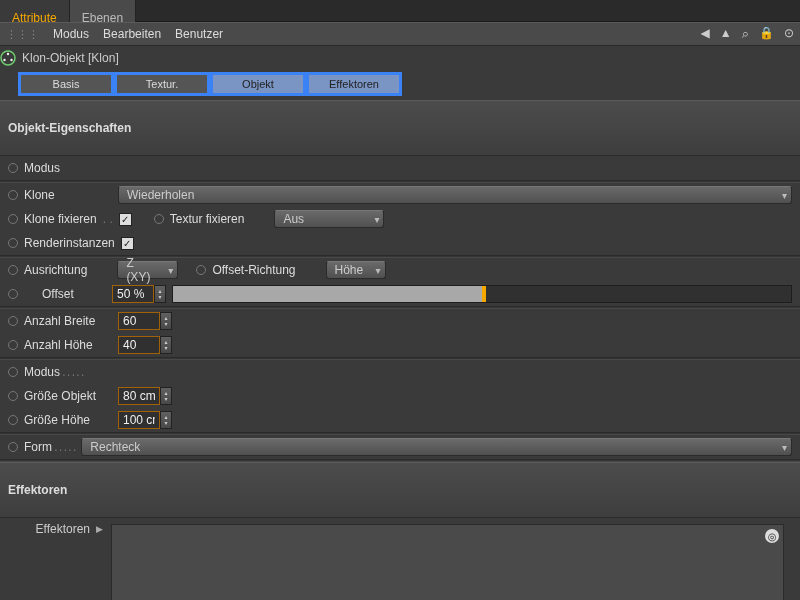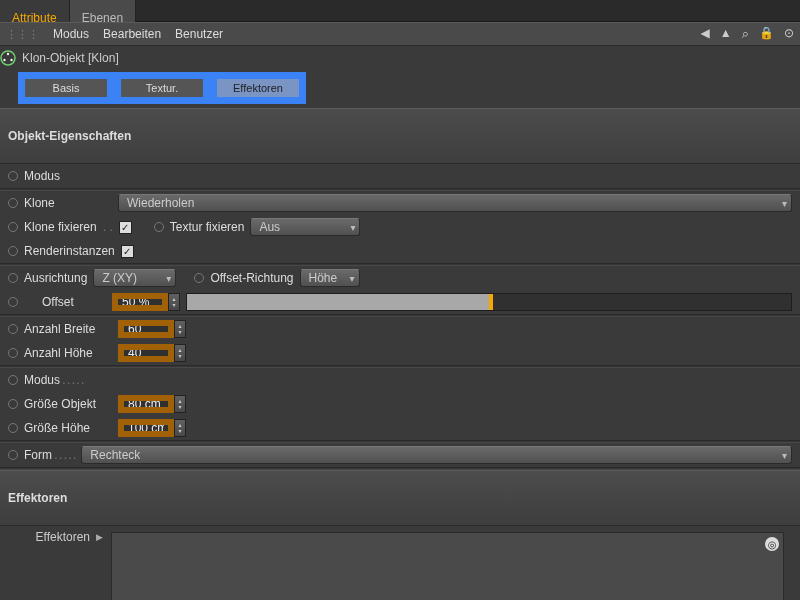--- a/index.html
+++ b/index.html
@@ -16,44 +16,44 @@
 .menu-item { color: #ddd; cursor: pointer; }
 .menu-spacer { flex: 1; }
 .menu-icons { display: flex; gap: 10px; color: #aaa; font-size: 14px; }
 
 
 .obj-title { display: flex; align-items: center; gap: 6px; padding: 4px 0; background: #3a3a3a; color: #ddd; }
 .obj-icon { width: 16px; height: 16px; }
 
 
 .prop-tabs { display: flex; gap: 0; padding: 2px 8px 4px 18px; background: #3a3a3a; }
-.prop-tab { padding: 3px 0; width: 96px; text-align: center; background: #555; color: #ddd; border: 7px solid #3b82f6; cursor: pointer; font-size: 11px; }
+.prop-tab { padding: 3px 0; width: 96px; text-align: center; background: #555; color: #ddd; border: 3px solid #3b82f6; cursor: pointer; font-size: 11px; }
 .prop-tab.sel { background: #7a94c4; color: #222; }
 
 
 .section-header { background: linear-gradient(#4c4c4c,#3e3e3e); padding: 20px 8px; font-weight: bold; color: #ddd; border-top: 1px solid #5a5a5a; border-bottom: 1px solid #2a2a2a; }
 
 
 .prop-row { display: flex; align-items: center; gap: 6px; padding: 3px 8px; height: 24px; }
 .anim-dot { width: 10px; height: 10px; border: 1px solid #777; border-radius: 50%; display: inline-block; flex-shrink: 0; cursor: pointer; }
 .prop-label { color: #ddd; min-width: 88px; }
 .prop-label.dots::after { content: " . . . . ."; color: #777; letter-spacing: -1px; }
 
 
 .dropdown { flex: 1; background: linear-gradient(#6a6a6a,#505050); border: 1px solid #2a2a2a; border-top-color: #777; border-radius: 3px; padding: 2px 18px 2px 8px; color: #eee; position: relative; cursor: pointer; height: 18px; display: flex; align-items: center; }
-.dropdown.small { flex: none; }
+.dropdown.small { flex: none; margin-left: 24px; }
 .dropdown::after { content: "▾"; position: absolute; right: 4px; color: #bbb; font-size: 10px; }
 .dd-icon { display: inline-block; width: 14px; height: 14px; margin-right: 4px; }
 
 
 .chk { width: 13px; height: 13px; background: #ddd; border: 1px solid #222; display: inline-flex; align-items: center; justify-content: center; font-size: 10px; color: #222; cursor: pointer; }
 
 
 .numfield { display: flex; align-items: center; }
-.numinput { width: 56px; height: 18px; background: #303030; border: 6px solid #a16207; color: #eee; padding: 0 4px; }
+.numinput { width: 42px; height: 18px; background: #303030; border: 1px solid #a16207; color: #eee; padding: 0 4px; }
 .spin { width: 12px; height: 18px; background: linear-gradient(#606060,#484848); border: 1px solid #222; display: flex; flex-direction: column; justify-content: center; align-items: center; font-size: 6px; line-height: 6px; color: #ccc; cursor: pointer; }
 
 
 .slider { flex: 1; height: 18px; background: #303030; border: 1px solid #1e1e1e; position: relative; }
 .slider-fill { position: absolute; top: 0; bottom: 0; left: 0; background: #a8a8a8; }
 .slider-handle { position: absolute; top: 0; bottom: 0; width: 4px; background: #f7a800; }
 
 
 .divider { height: 3px; background: #353535; border-top: 1px solid #2a2a2a; border-bottom: 1px solid #484848; }
 
@@ -93,20 +93,21 @@
       <circle cx="8" cy="4" r="1.2" fill="#eee"></circle>
       <circle cx="4.5" cy="10" r="1.2" fill="#eee"></circle>
       <circle cx="11.5" cy="10" r="1.2" fill="#eee"></circle>
     </svg>
   <span>Klon-Objekt [Klon]</span>
 </div>
 
 <div class="prop-tabs">
   <div class="prop-tab">Basis</div>
   <div class="prop-tab">Textur.</div>
+  <div class="prop-tab sel">Objekt</div>
   <div class="prop-tab sel">Effektoren</div>
 </div>
 
 <div class="section-header">Objekt-Eigenschaften</div>
 
 <div class="prop-row">
   <span class="anim-dot"></span>
   <span class="prop-label">Modus</span>
 </div>
 
@@ -137,21 +138,21 @@
   <span class="anim-dot"></span>
   <span class="prop-label" style="min-width:auto">Renderinstanzen</span>
   <span class="chk">✓</span>
 </div>
 
 <div class="divider"></div>
 
 <div class="prop-row">
   <span class="anim-dot"></span>
   <span class="prop-label" style="min-width:auto">Ausrichtung</span>
-  <div class="dropdown small" style="width:83px">
+  <div class="dropdown small" style="width:61px">
       <span>Z (XY)</span>
     </div>
   <span style="width:6px"></span>
   <span class="anim-dot"></span>
   <span class="prop-label" style="min-width:auto">Offset-Richtung</span>
   <div class="dropdown small" style="width:60px">
       <span>Höhe</span>
     </div>
 </div>
 

